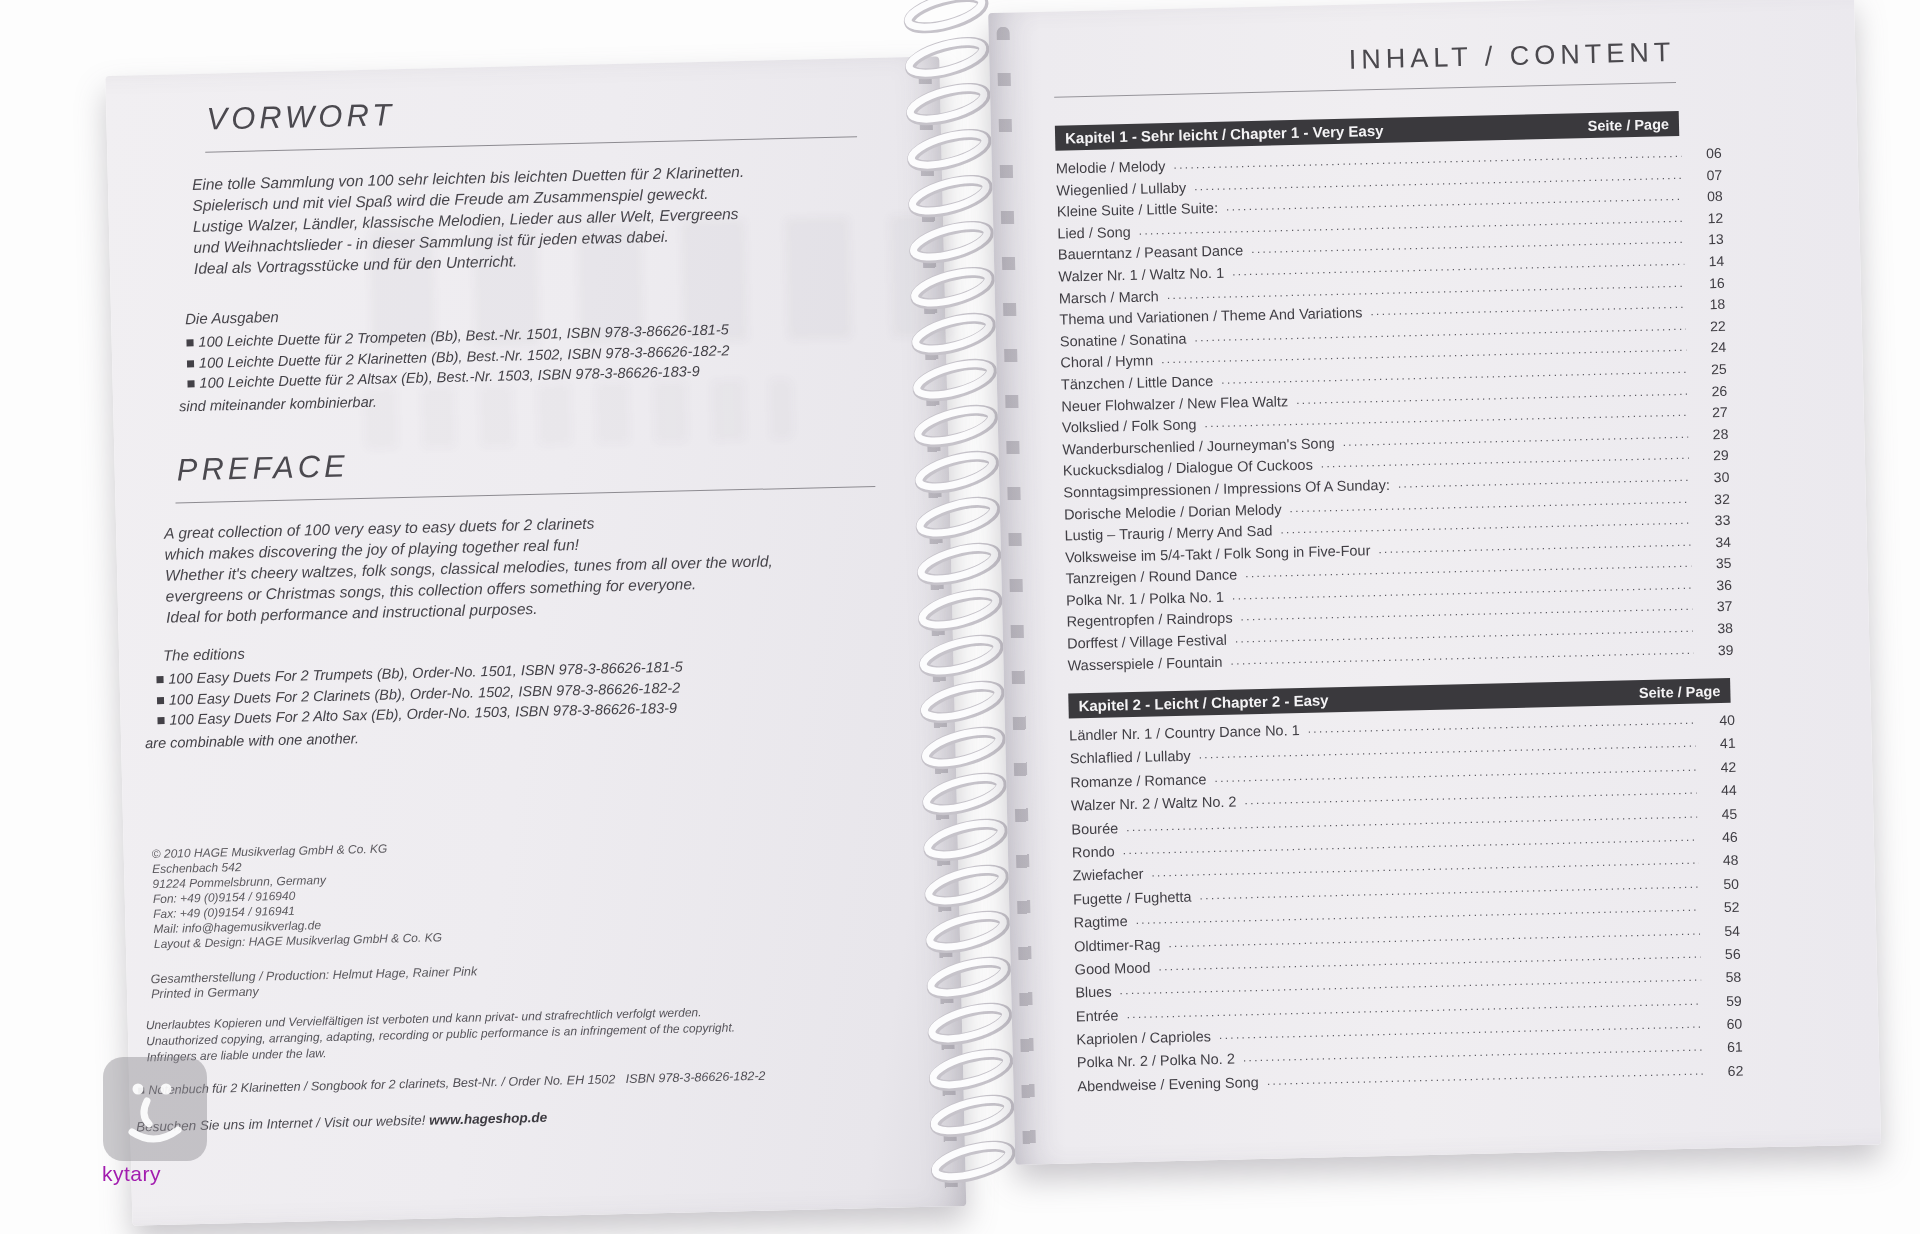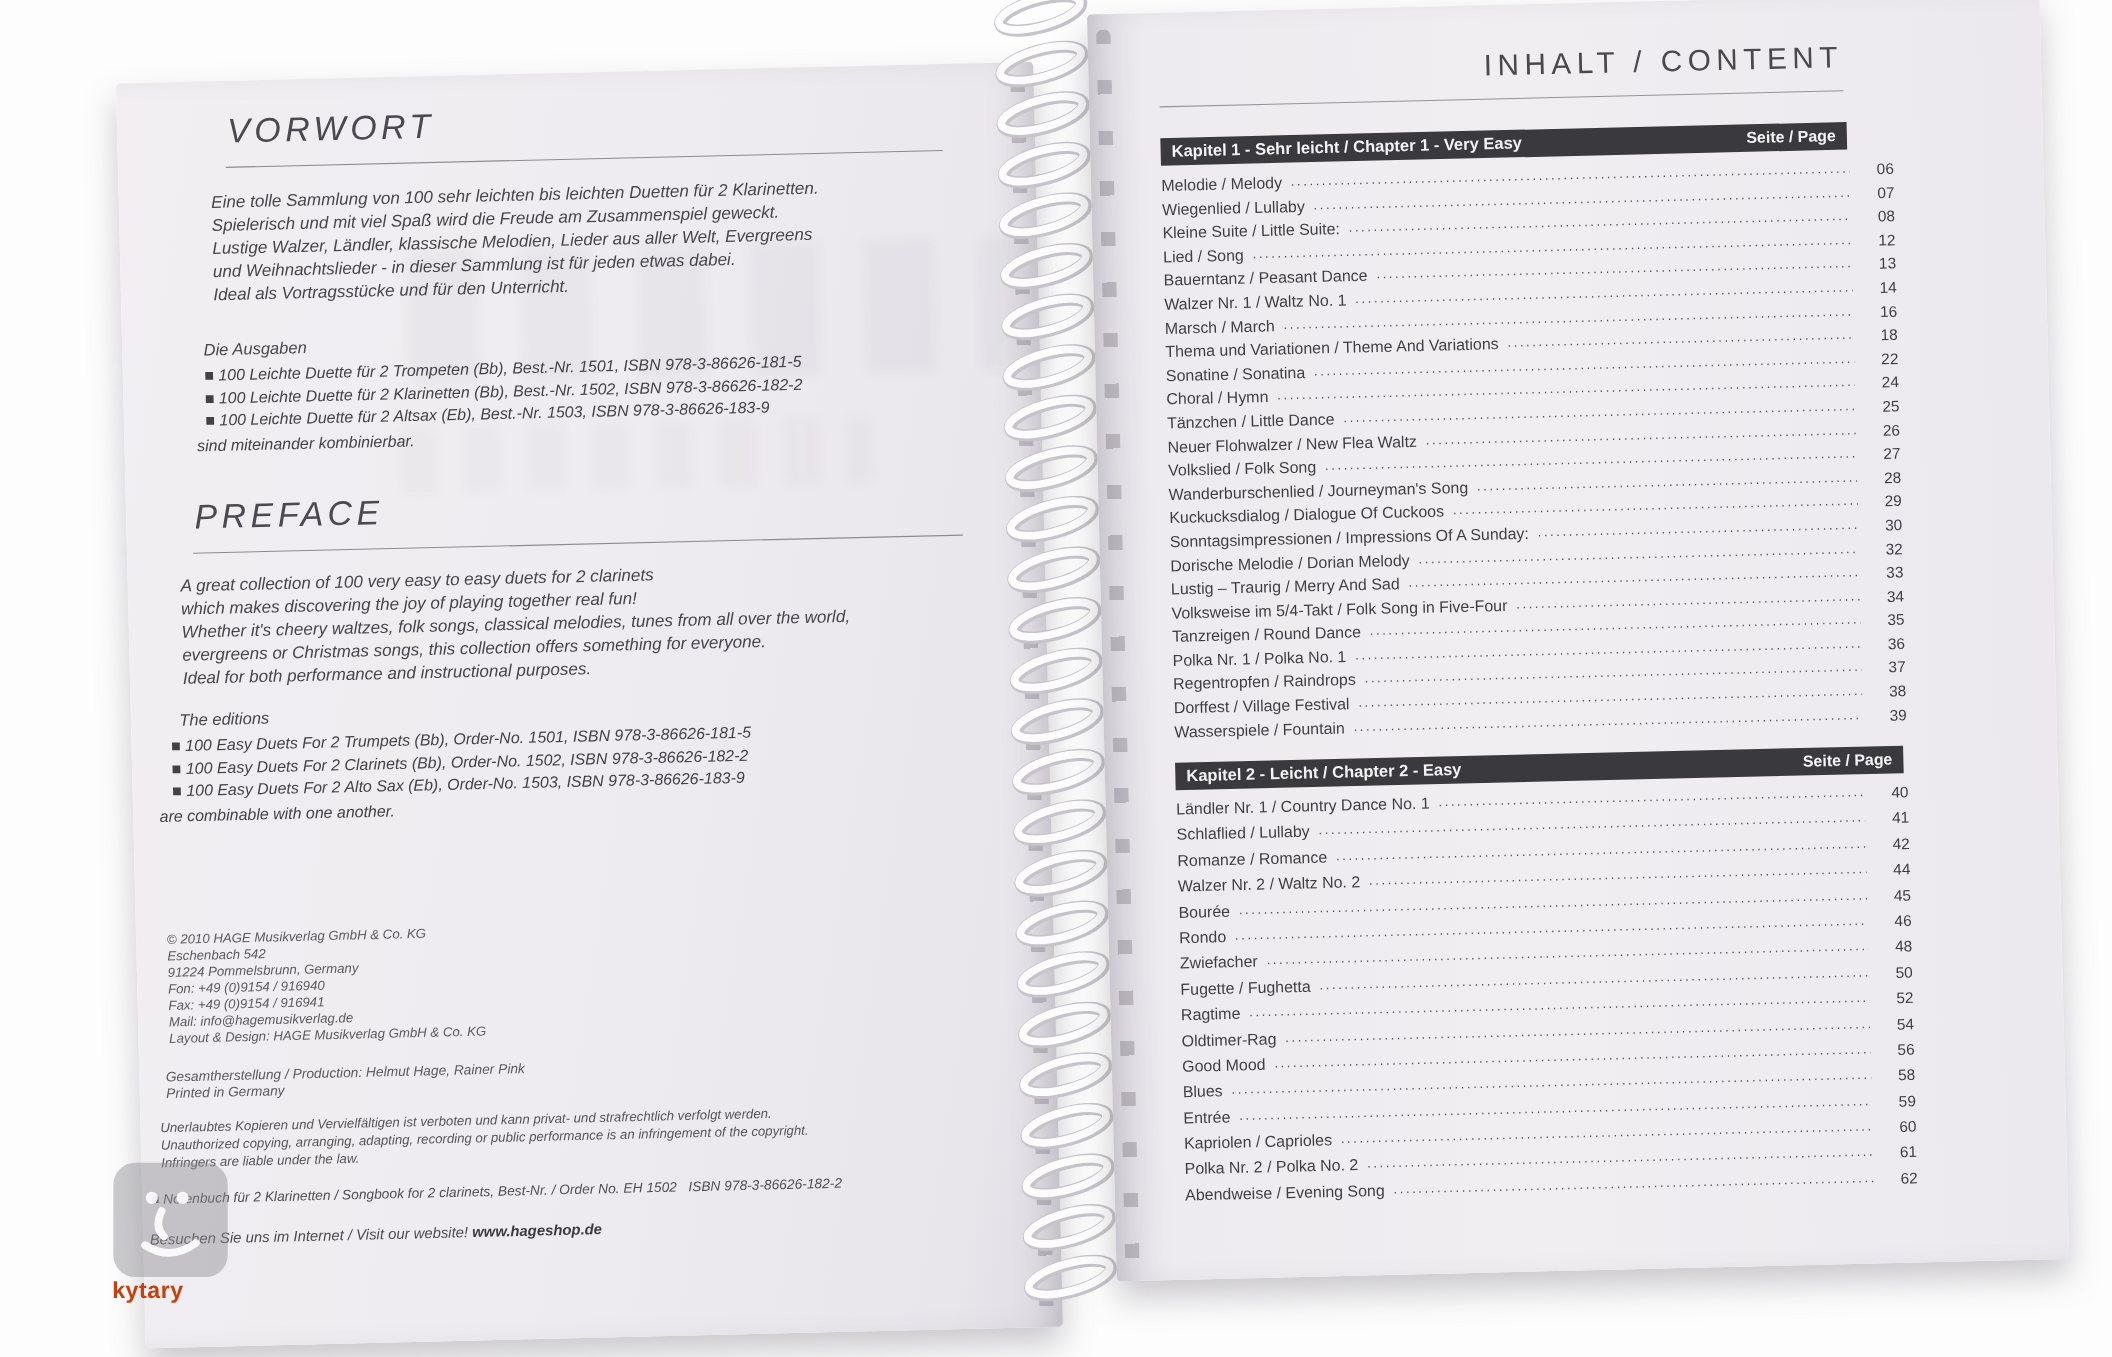--- a/index.html
+++ b/index.html
@@ -59,22 +59,22 @@
   .rows1 .toc-row{height:21.6px;}
   .rows2 .toc-row{height:23.4px;}
   .toc-title{color:#403e44;font-size:14.5px;white-space:nowrap;}
   .toc-dots{flex:1;overflow:hidden;white-space:nowrap;color:#55535a;font-size:12px;
     margin:0 6px 0 8px;transform:translateY(-2px);}
   .toc-dots::after{content:"..........................................................................................................................................................................................................................................................";letter-spacing:2.3px;}
   .toc-page{width:34px;text-align:right;color:#3f3d43;font-size:14px;}
 
   
   .wm{position:absolute;left:100px;top:1054px;width:110px;}
-  .wm-text{position:absolute;left:102px;top:1162px;color:#c2410c;font-size:21px;
-    font-weight:bold;letter-spacing:.5px;}
+  .wm-text{position:absolute;left:102px;top:1162px;color:#a21caf;font-size:21px;
+    font-weight:normal;letter-spacing:.5px;}
 </style>
 </head>
 <body>
 
 <div class="photo">
   <div class="tilt">
 
     <div class="page page-left">
       <div class="holes holes-l"></div>
       <div class="abs ghost" style="left:260px;top:158px;width:580px;height:122px;"></div>

